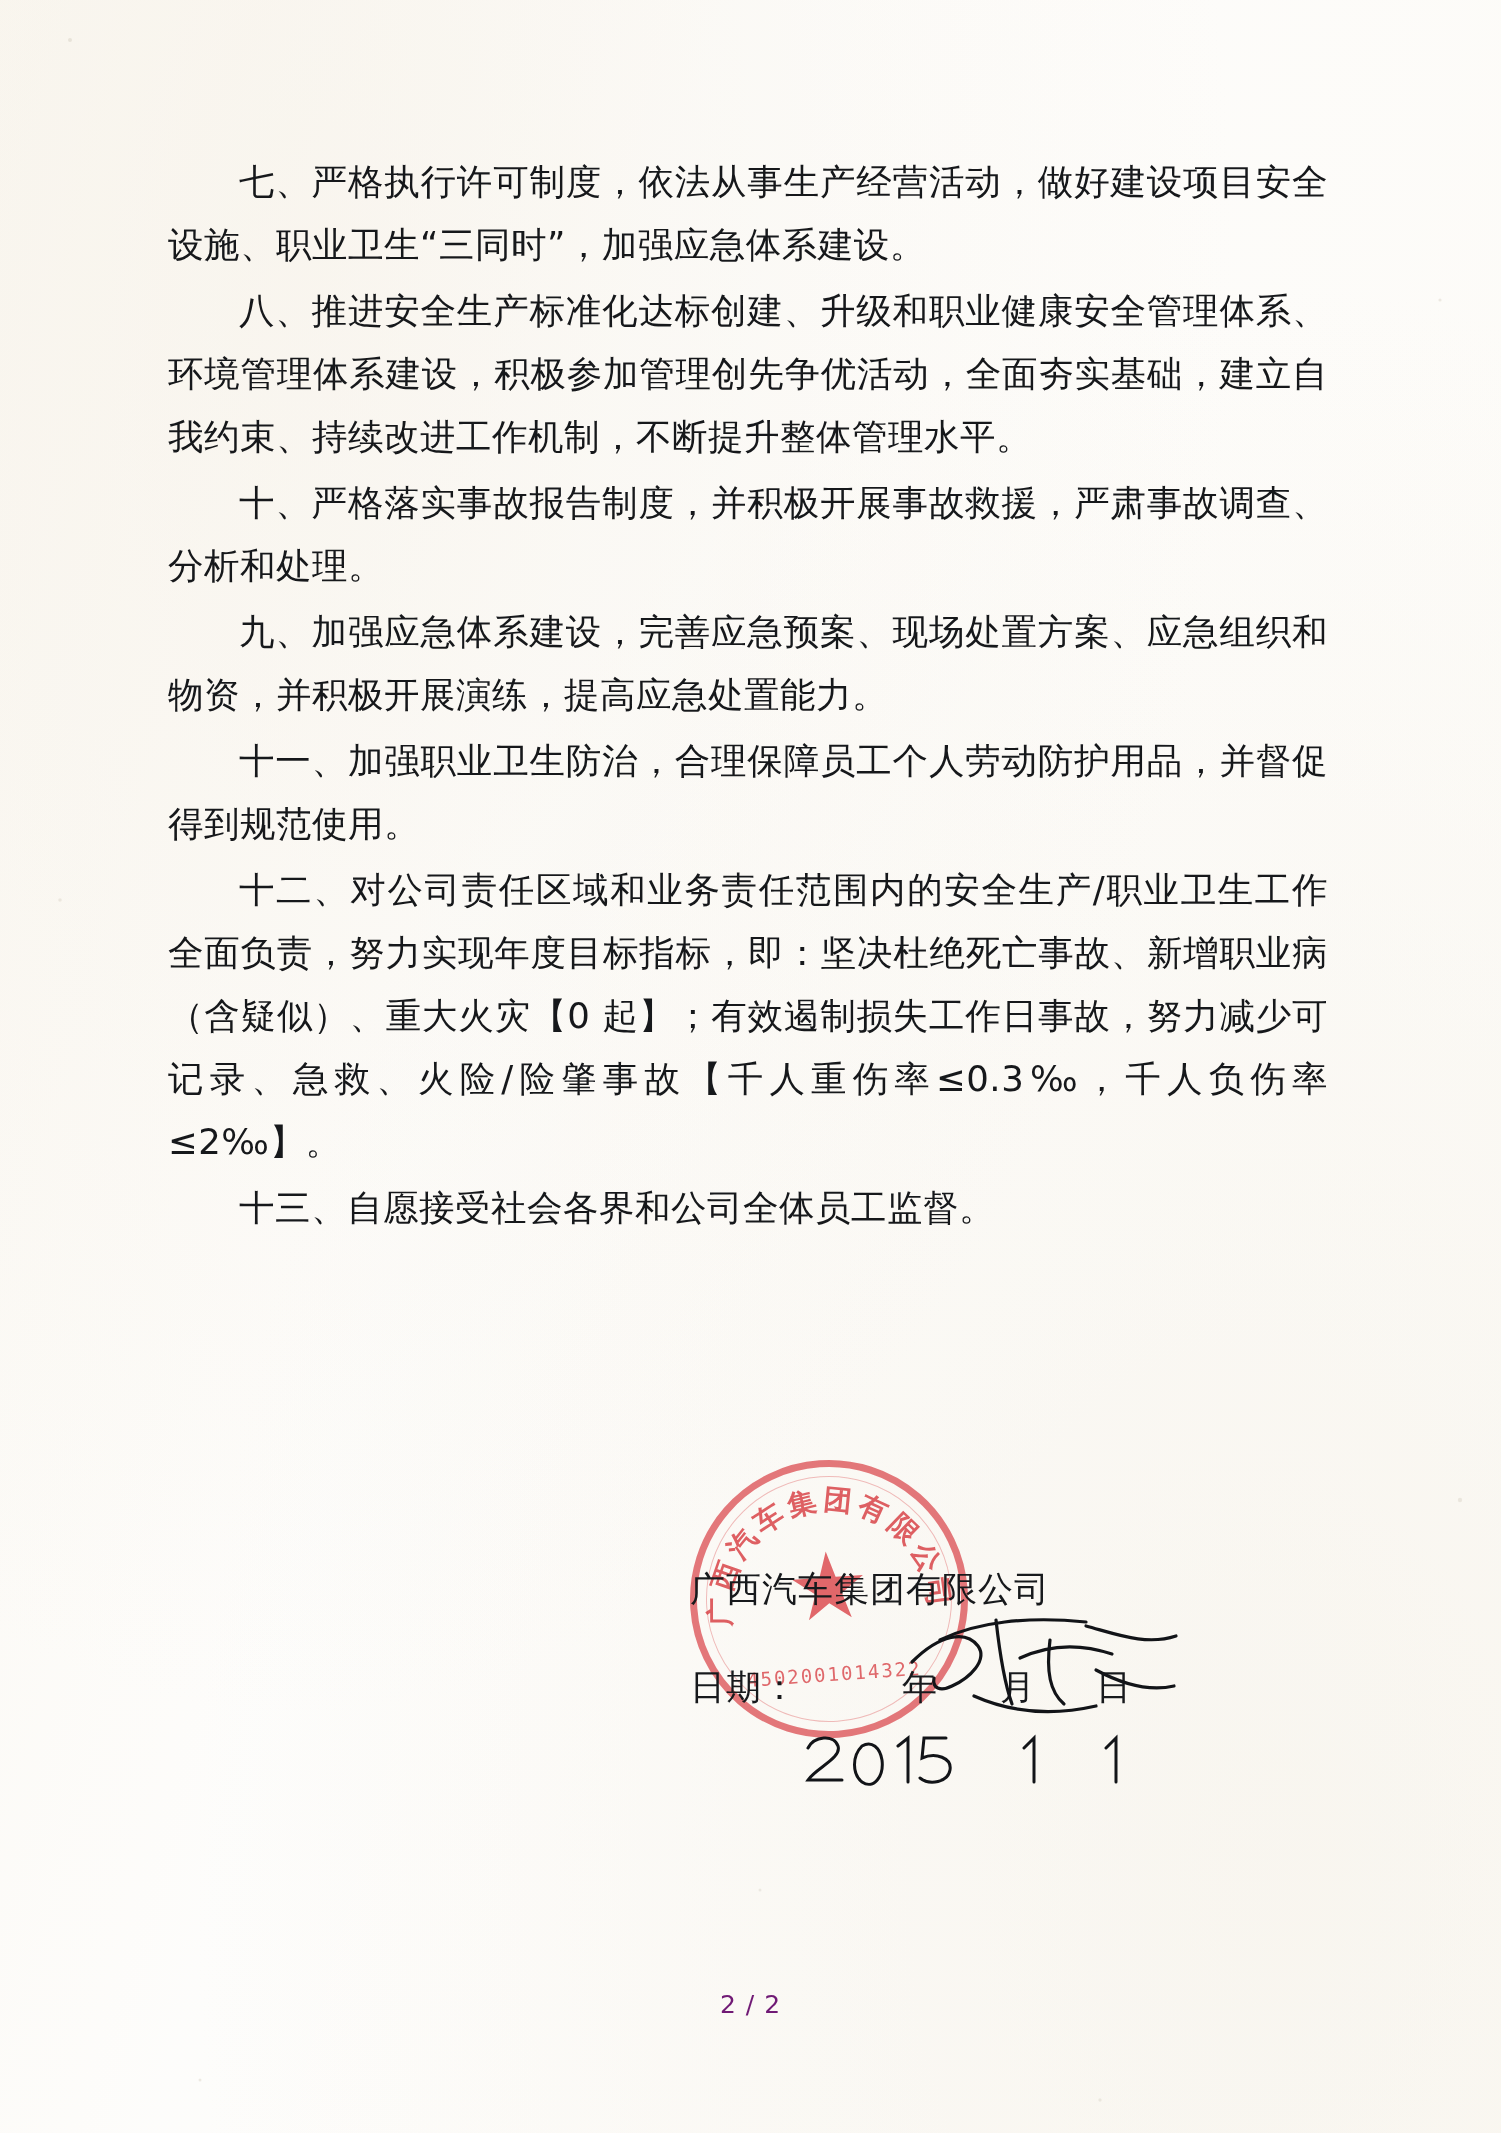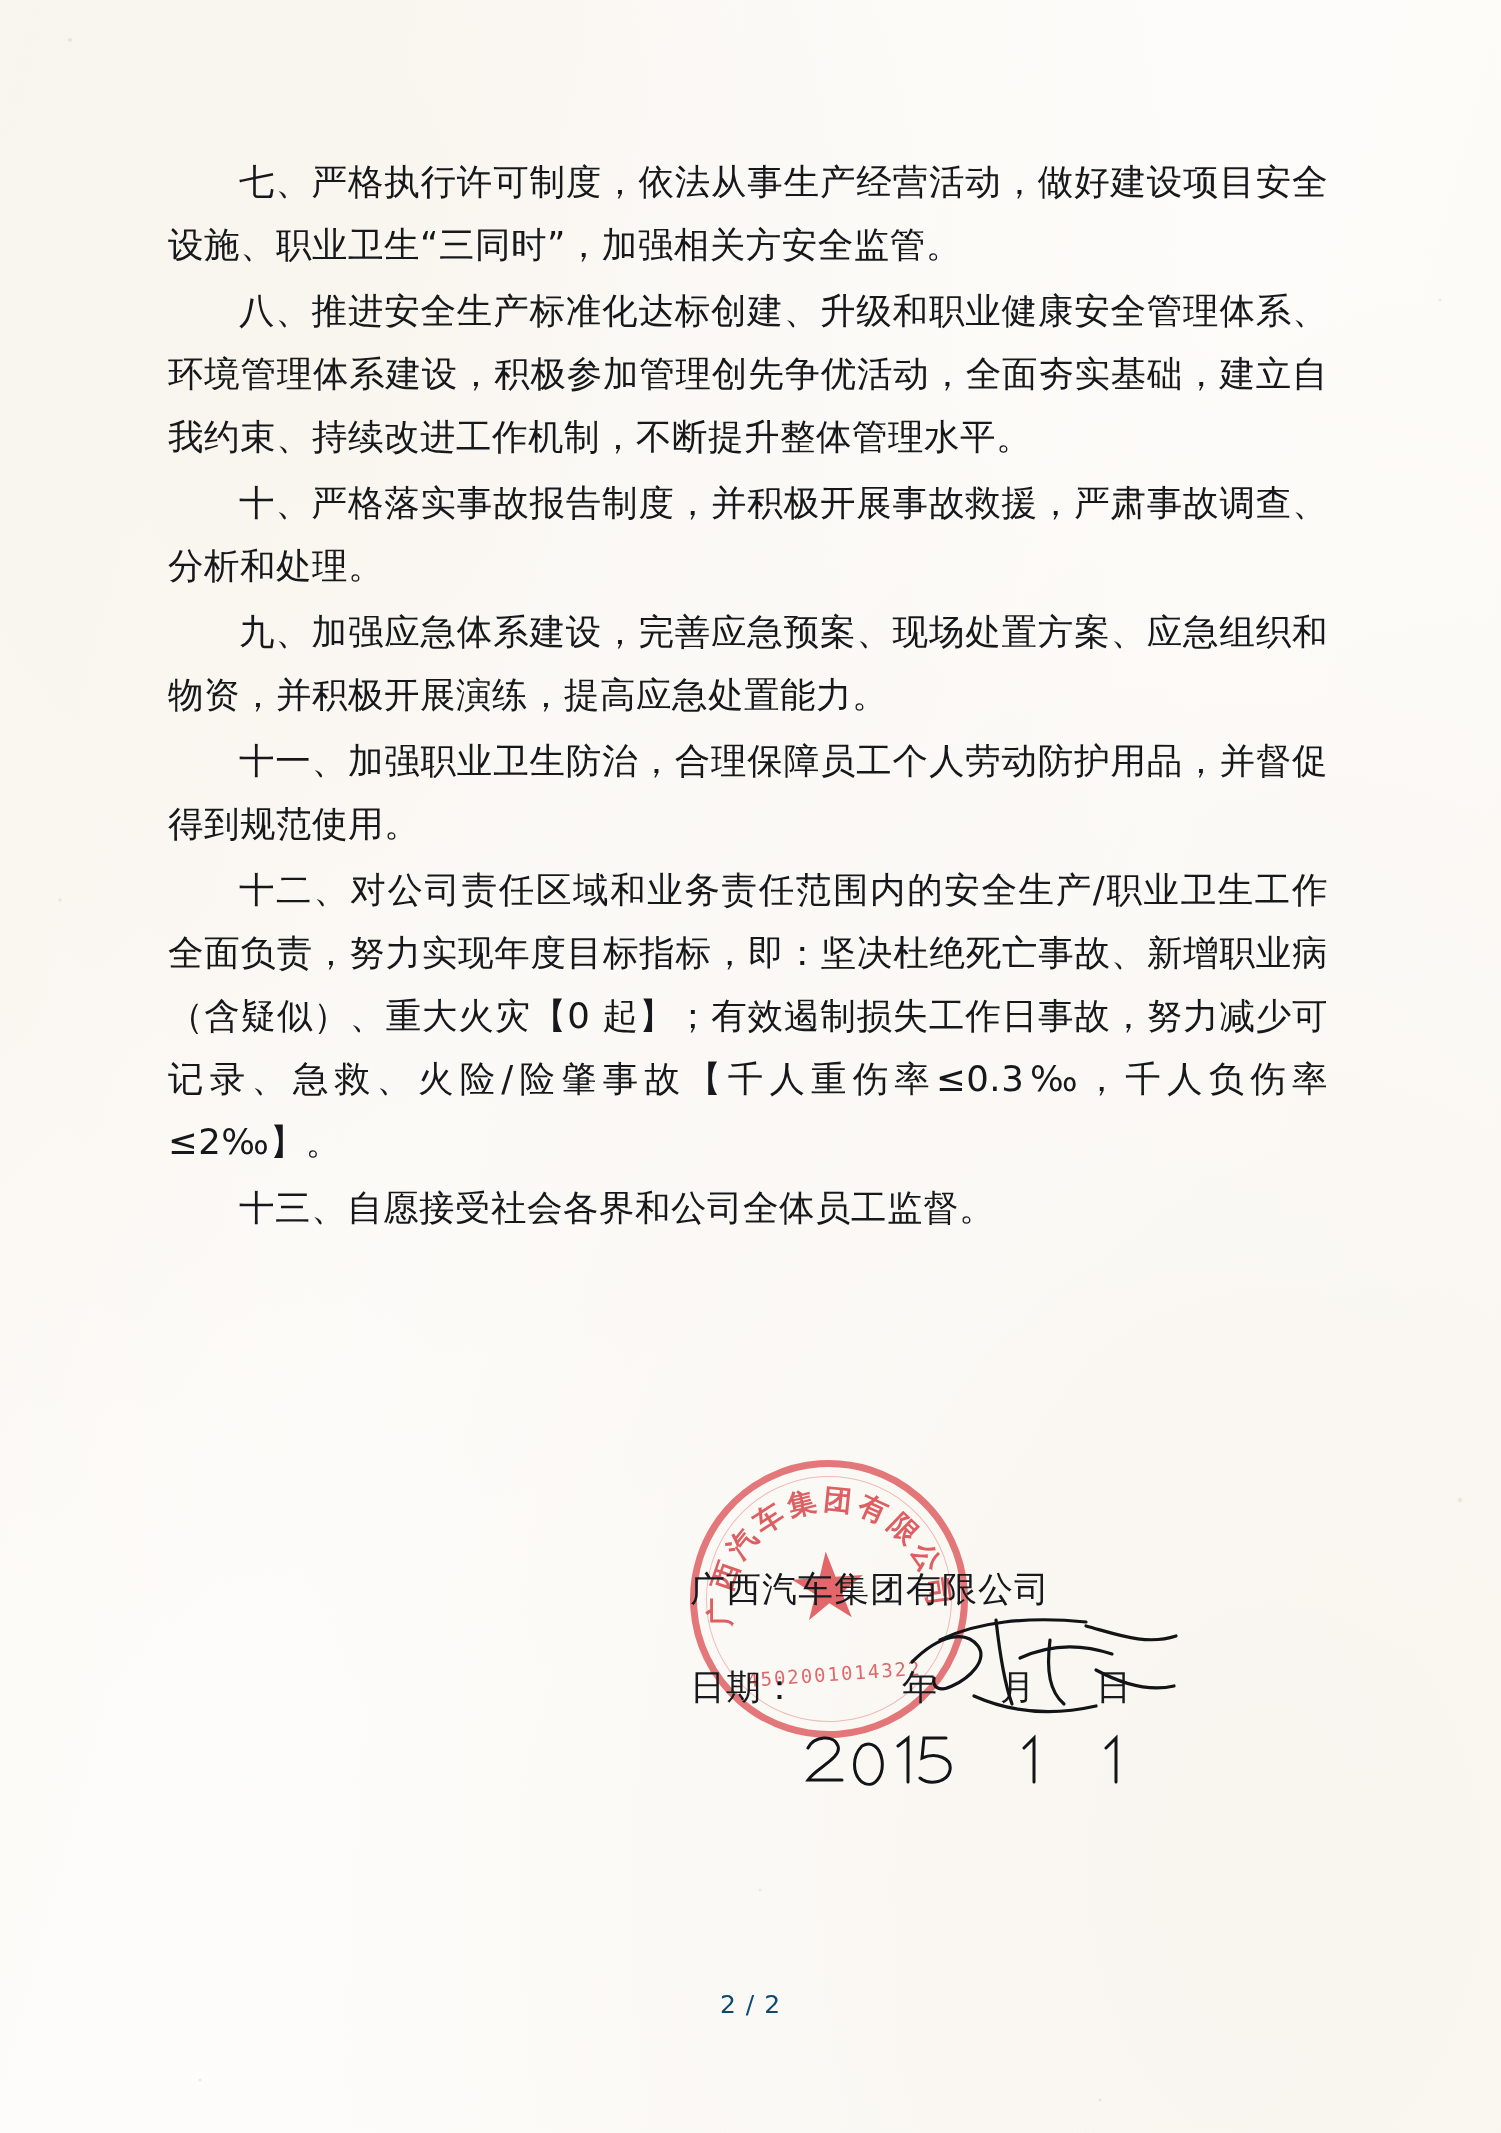--- a/index.html
+++ b/index.html
@@ -141,21 +141,21 @@
     left: 800px;
     top: 1724px;
   }
   .footer {
     position: absolute;
     left: 0;
     right: 0;
     top: 1990px;
     text-align: center;
     font-size: 25px;
-    color: #0c4a6e;
+    color: #701a75;
     letter-spacing: 1px;
   }
 </style>
 </head>
 <body>
 
 <div class="page">
 
   <div class="paper-tint"></div>
 
@@ -163,21 +163,21 @@
     <circle cx="70" cy="40" r="2" fill="#d8d2c6"></circle>
     <circle cx="1440" cy="300" r="1.6" fill="#ded8cc"></circle>
     <circle cx="60" cy="900" r="1.8" fill="#ded8cc"></circle>
     <circle cx="1460" cy="1500" r="2.2" fill="#dcd6ca"></circle>
     <circle cx="200" cy="2080" r="1.5" fill="#ded8cc"></circle>
     <circle cx="1100" cy="2100" r="1.7" fill="#ded8cc"></circle>
     <circle cx="760" cy="1890" r="1.5" fill="#dedad0"></circle>
   </svg>
 
   <div class="body-text">
-    <p class="para">七、严格执行许可制度，依法从事生产经营活动，做好建设项目安全设施、职业卫生“三同时”，加强相关方安全监管。</p>
+    <p class="para">七、严格执行许可制度，依法从事生产经营活动，做好建设项目安全设施、职业卫生“三同时”，加强应急体系建设。</p>
     <p class="para">八、推进安全生产标准化达标创建、升级和职业健康安全管理体系、环境管理体系建设，积极参加管理创先争优活动，全面夯实基础，建立自我约束、持续改进工作机制，不断提升整体管理水平。</p>
     <p class="para">十、严格落实事故报告制度，并积极开展事故救援，严肃事故调查、分析和处理。</p>
     <p class="para">九、加强应急体系建设，完善应急预案、现场处置方案、应急组织和物资，并积极开展演练，提高应急处置能力。</p>
     <p class="para">十一、加强职业卫生防治，合理保障员工个人劳动防护用品，并督促得到规范使用。</p>
     <p class="para">十二、对公司责任区域和业务责任范围内的安全生产/职业卫生工作全面负责，努力实现年度目标指标，即：坚决杜绝死亡事故、新增职业病（含疑似）、重大火灾【0 起】；有效遏制损失工作日事故，努力减少可记录、急救、火险/险肇事故【千人重伤率≤0.3‰，千人负伤率≤2‰】。</p>
     <p class="para">十三、自愿接受社会各界和公司全体员工监督。</p>
   </div>
 
   <div class="seal">
     <div class="seal-inner"></div>

